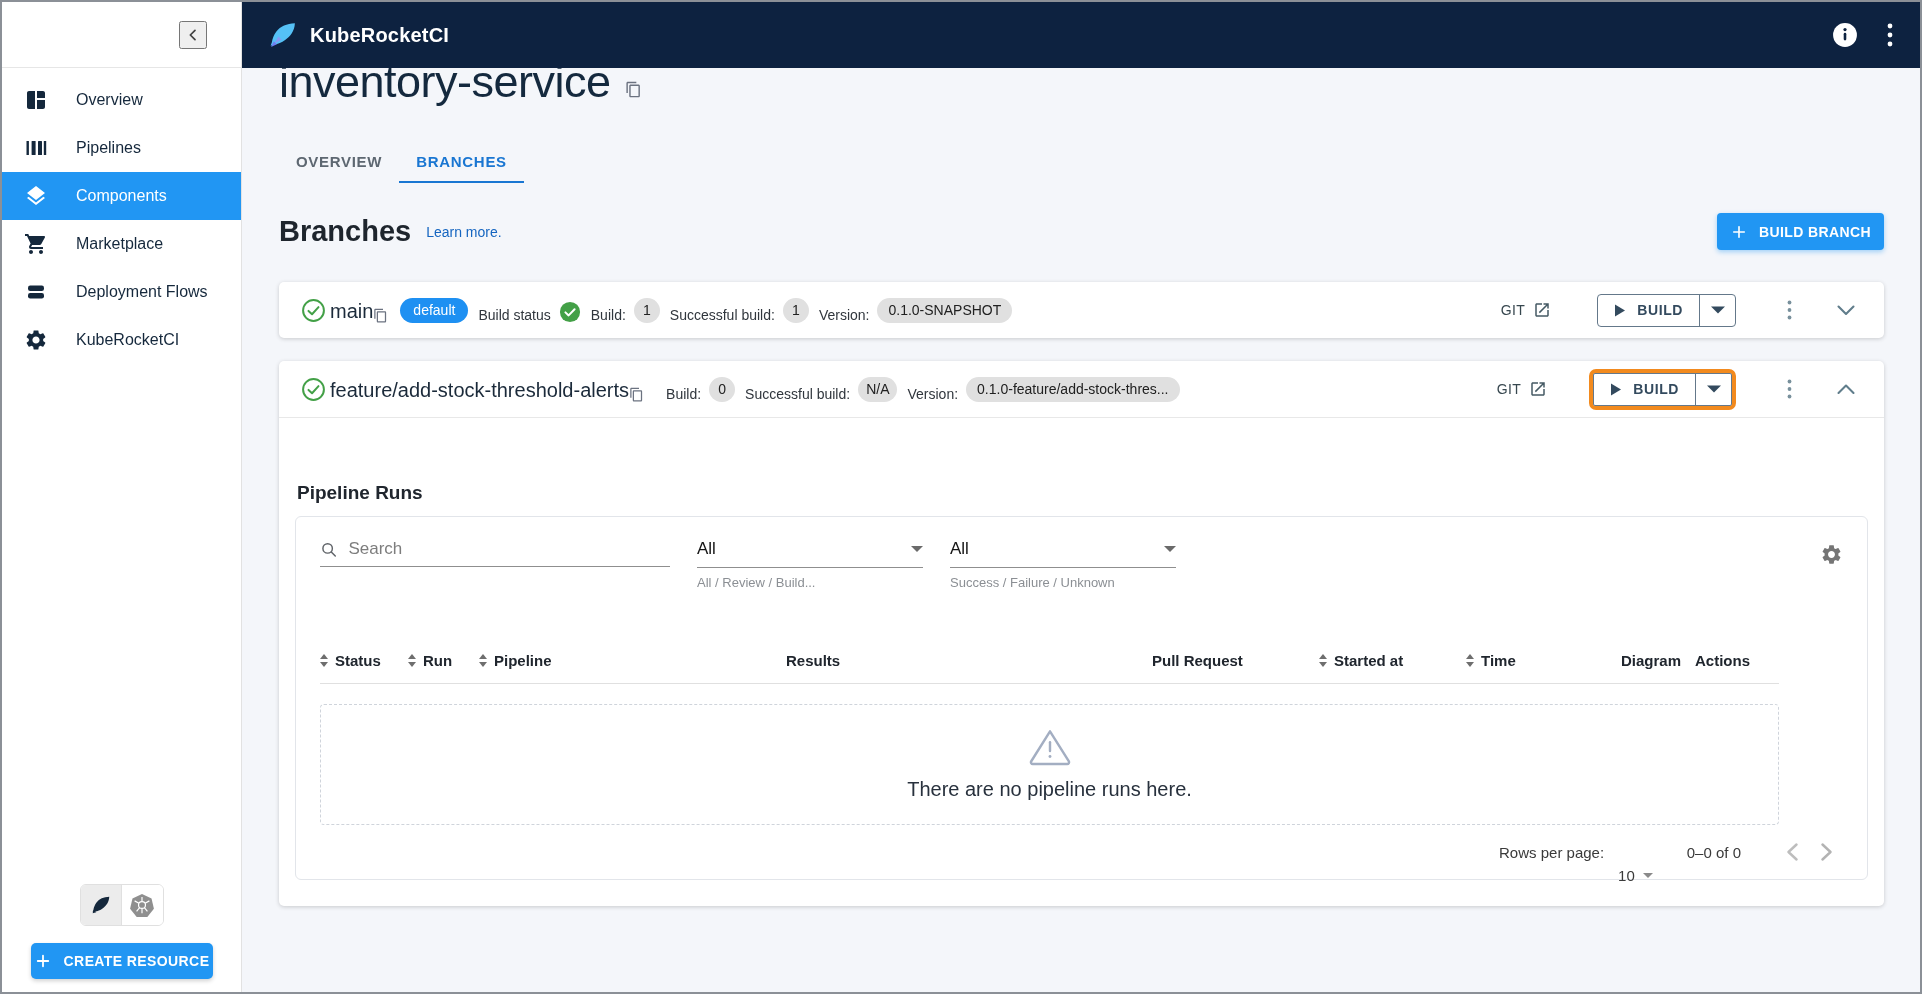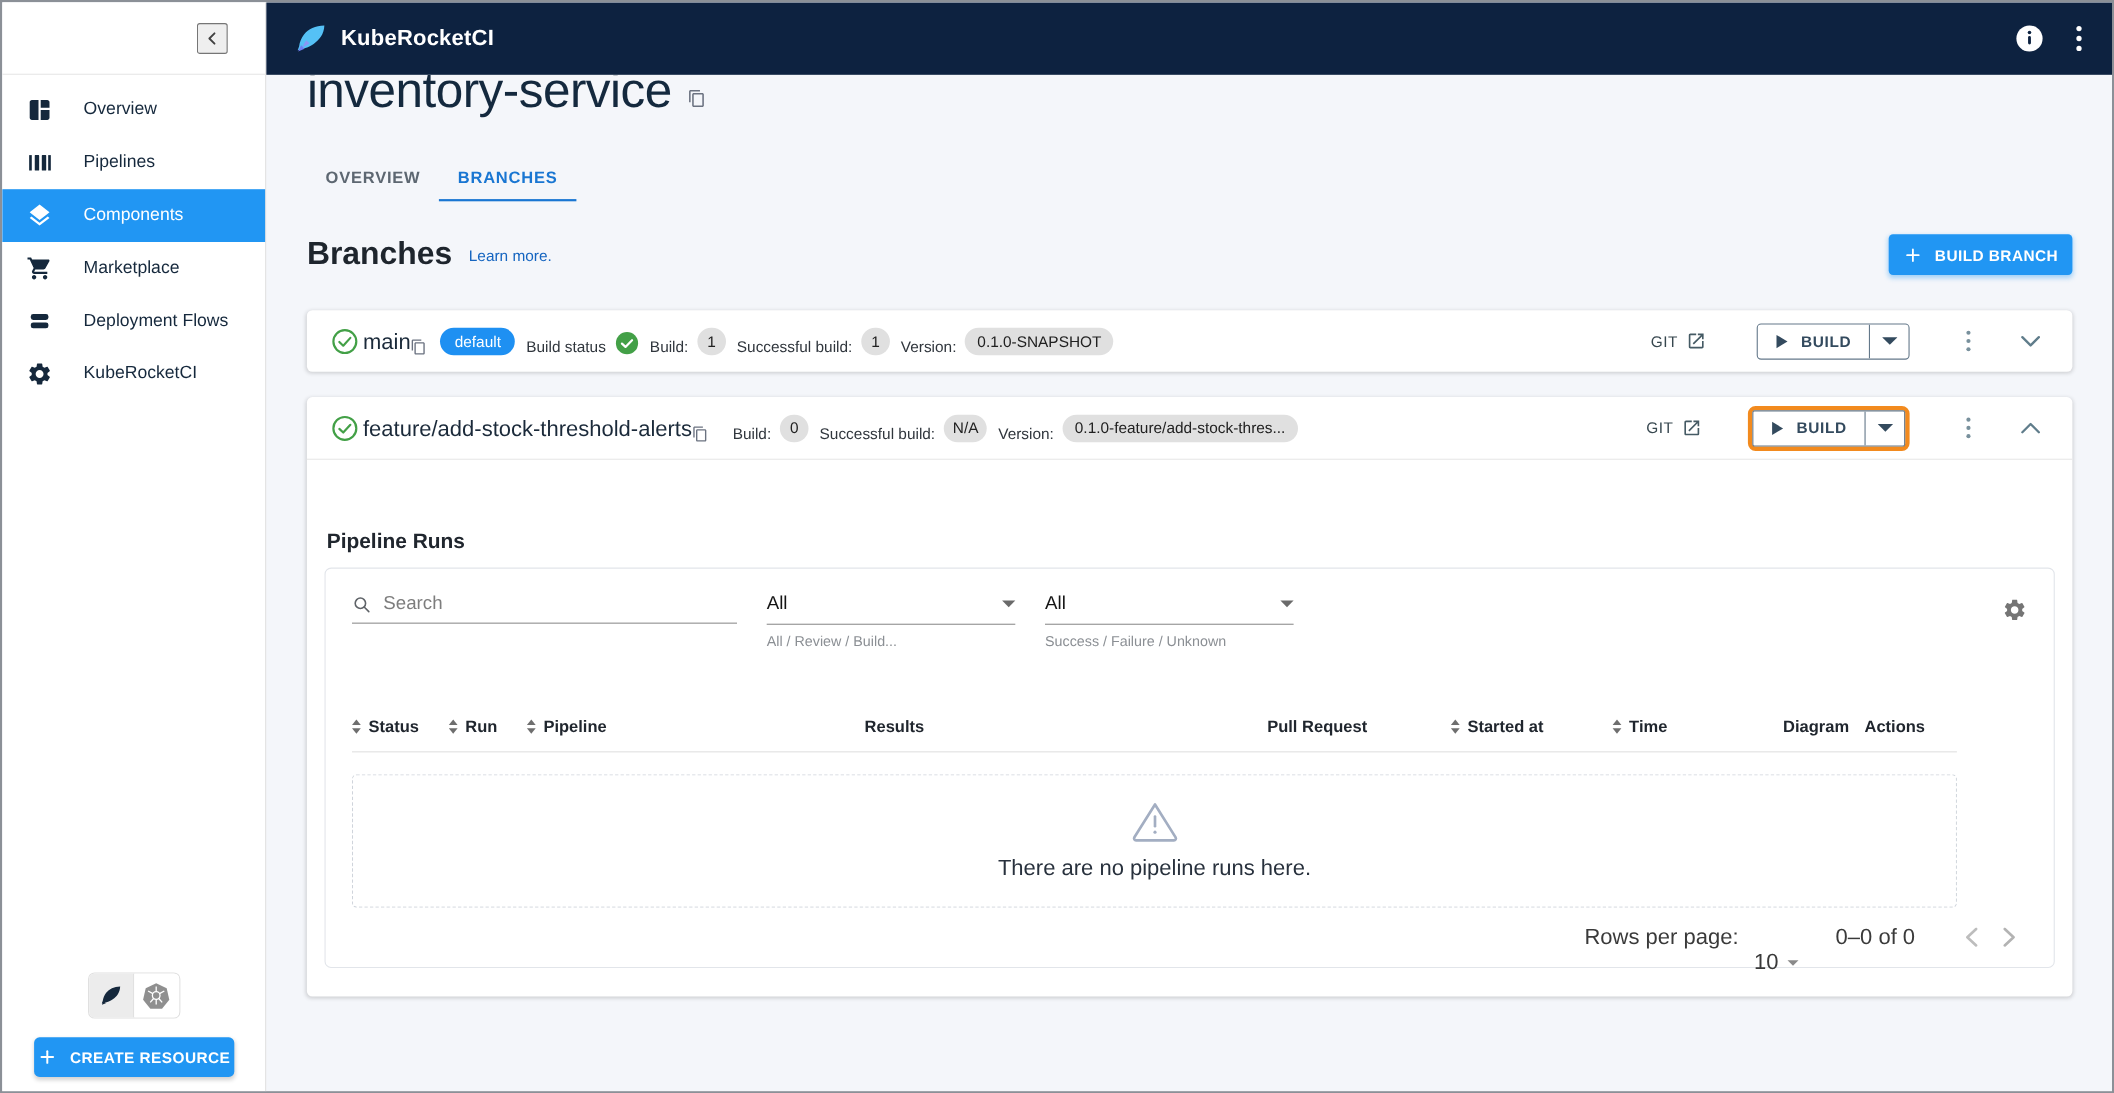--- a/index.html
+++ b/index.html
@@ -94,21 +94,21 @@
   .w-status { width: 88px; } .w-run { width: 71px; } .w-pipeline { width: 307px; }
   .w-results { width: 366px; } .w-pr { width: 167px; } .w-started { width: 147px; }
   .w-time { width: 155px; } .w-diagram { width: 74px; } .w-actions { flex: 1; }
   .sort { display: inline-flex; flex-direction: column; gap: 3px; cursor: pointer; }
   .sort .up { width: 0; height: 0; border-left: 4px solid transparent; border-right: 4px solid transparent; border-bottom: 5px solid #6e6e6e; }
   .sort .dn { width: 0; height: 0; border-left: 4px solid transparent; border-right: 4px solid transparent; border-top: 5px solid #6e6e6e; }
 
   .empty-box { margin-top: 20px; margin-right: 64px; border: 1px dashed #cfd4db; border-radius: 4px; height: 121px; display: flex; flex-direction: column; align-items: center; justify-content: center; gap: 12px; }
   .empty-text { font-size: 20px; font-weight: 500; color: #28313d; }
 
-  .pagination { height: 54px; display: flex; align-items: center; justify-content: flex-end; font-size: 20px; color: #3a3a3a; }
+  .pagination { height: 54px; display: flex; align-items: center; justify-content: flex-end; font-size: 15px; color: #3a3a3a; }
   .rpp-label { margin-right: 14px; }
   .rpp-select { display: flex; align-items: center; gap: 8px; cursor: pointer; margin-right: 34px; margin-top: 46px; }
   .rpp-select .caret-down { border-top-color: #8a8a8a; border-left-width: 5px; border-right-width: 5px; border-top-width: 5px; }
   .range { margin-right: 34px; }
   .page-btn { width: 34px; height: 34px; display: flex; align-items: center; justify-content: center; }
 </style>
 </head>
 <body>
 
 <div class="app">

